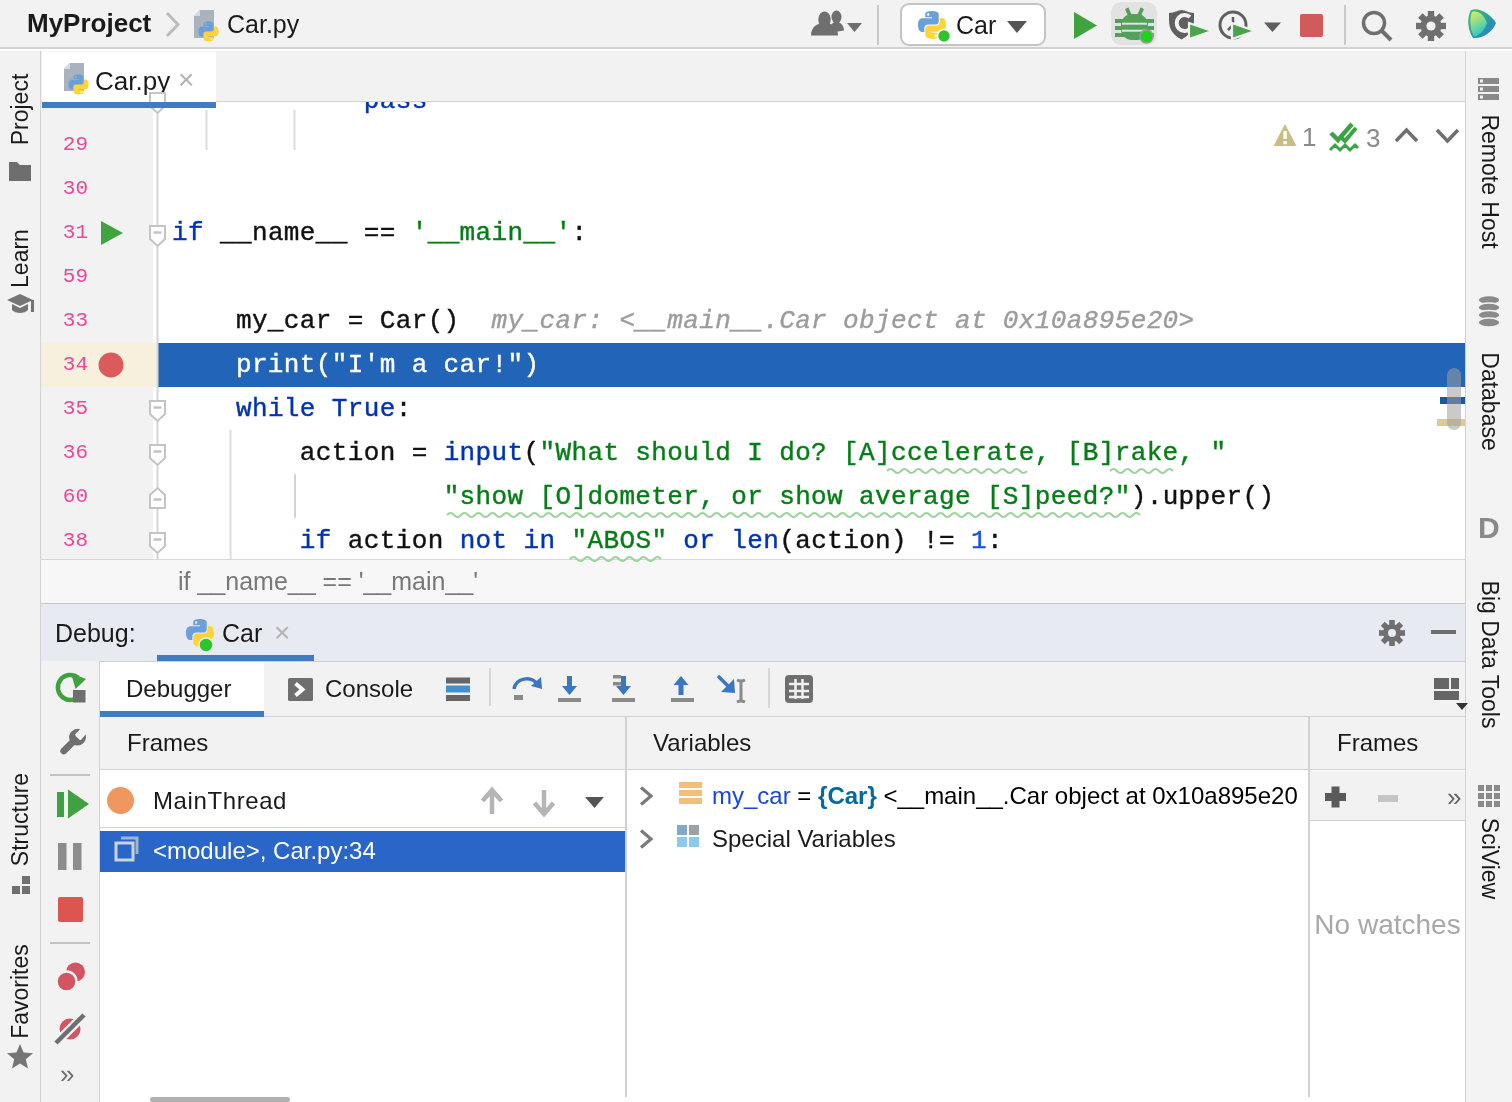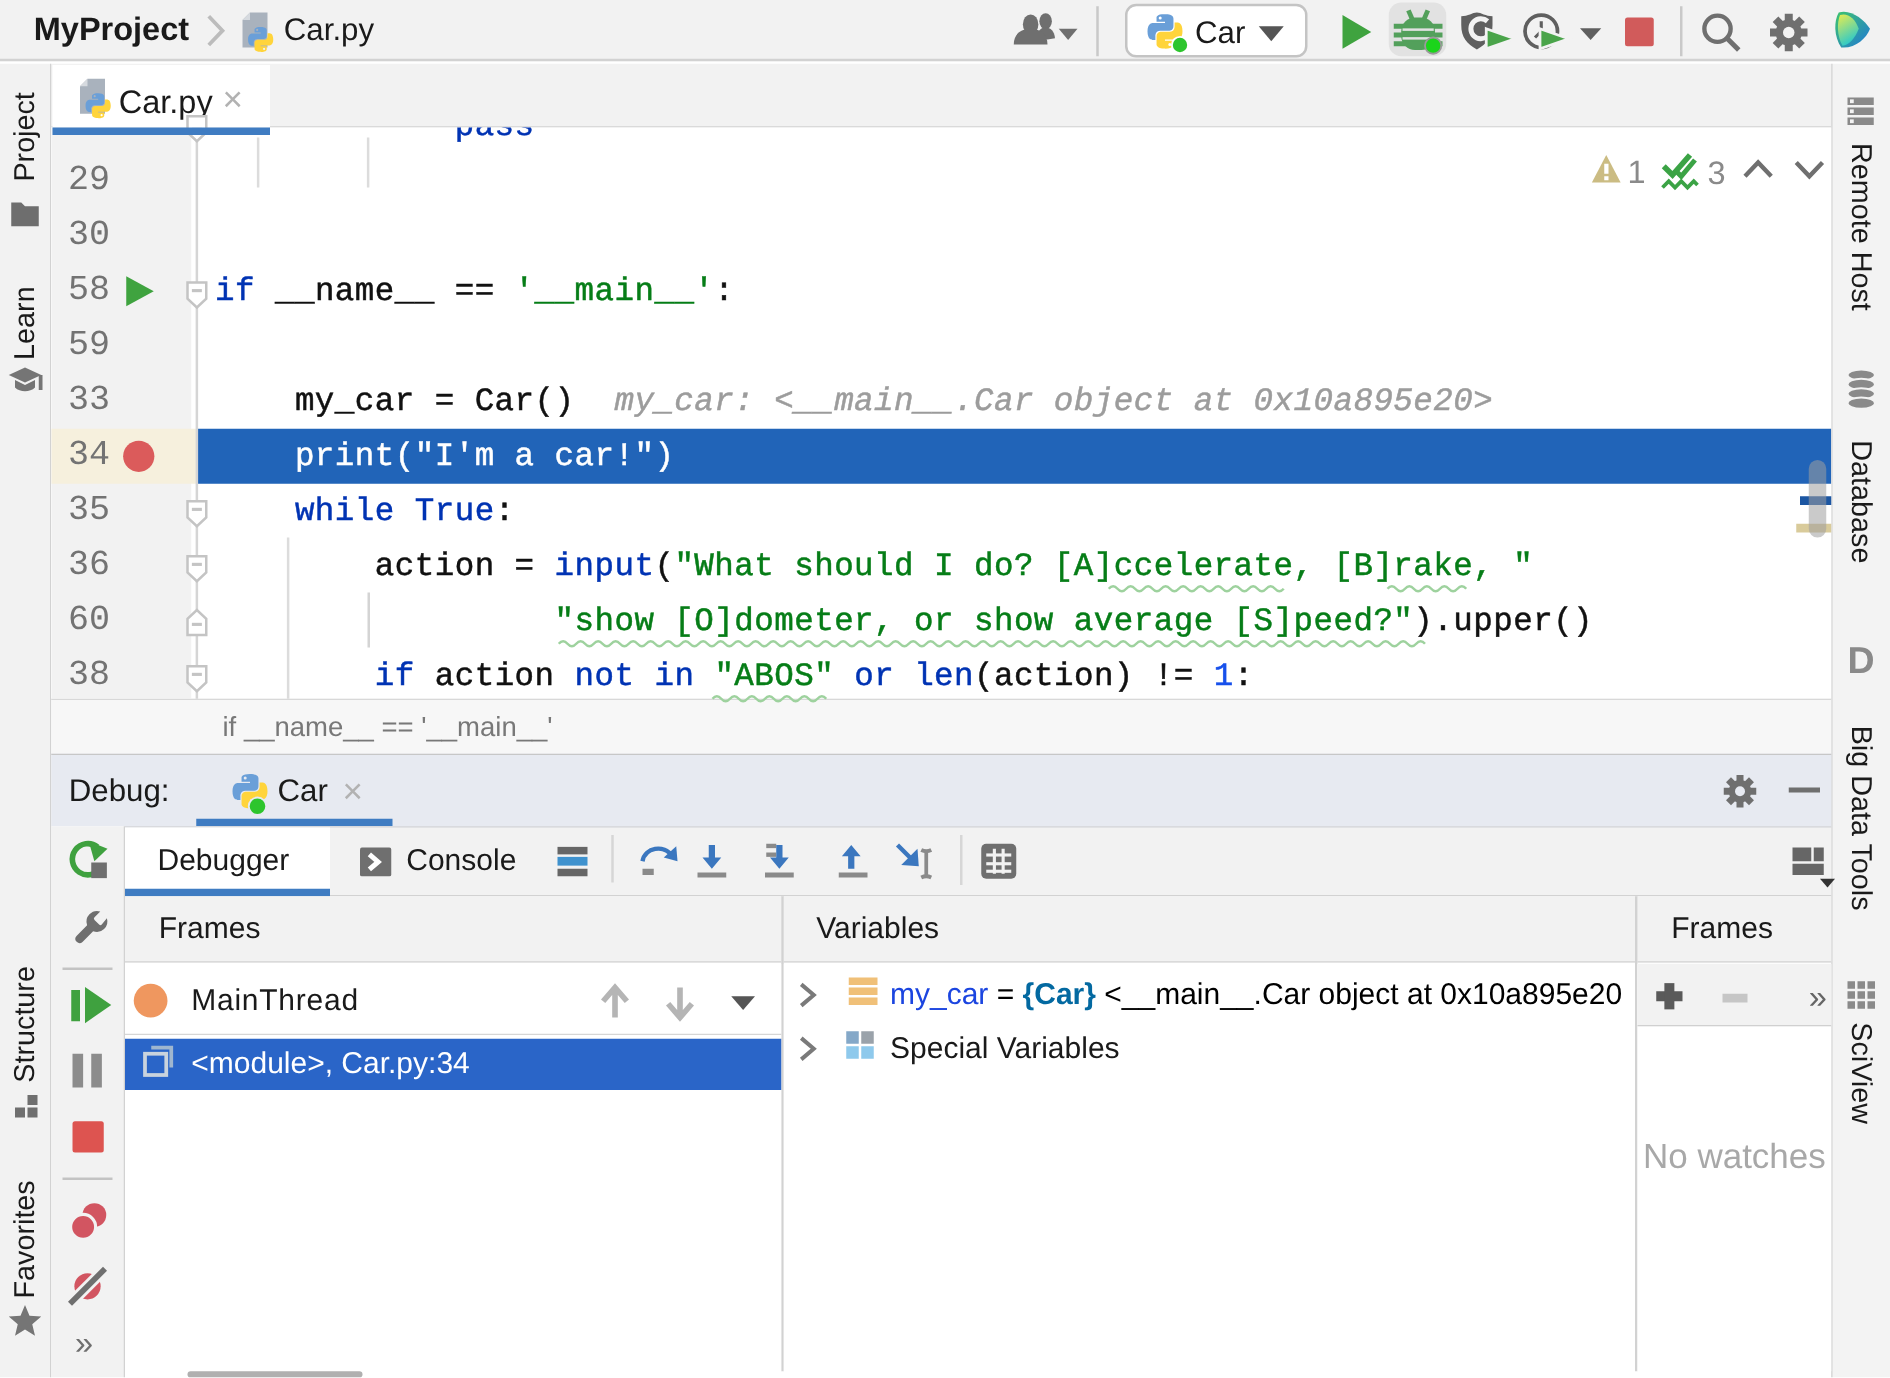--- a/index.html
+++ b/index.html
@@ -14,30 +14,30 @@
 #tabu { left:42px; top:102px; width:174px; height:6px; background:#3f7cc2; z-index:5; }
 
 #lstrip { left:0; top:51px; width:41px; height:1051px; background:#f2f2f2; border-right:1px solid #d2d2d2; }
 #rstrip { left:1465px; top:51px; width:47px; height:1051px; background:#f3f3f3; border-left:1px solid #d2d2d2; }
 .vtextL { transform:rotate(-90deg); transform-origin:center; white-space:nowrap; font-size:23px; color:#1a1a1a; }
 .vtextR { transform:rotate(90deg); transform-origin:center; white-space:nowrap; font-size:23px; color:#1a1a1a; }
 
 #editor { left:41px; top:102px; width:1424px; height:457px; background:#fff; overflow:hidden; }
 #gutter { left:0; top:0; width:112px; height:457px; background:#f2f2f2; }
 .lnum { position:absolute; width:50px; text-align:right; font-family:"Liberation Mono", monospace;
-  font-size:28px; color:#737373; line-height:44px; height:44px; left:-3px; }
+  font-size:21px; color:#ec4899; line-height:44px; height:44px; left:-3px; }
 .cline { position:absolute; left:131px; white-space:pre; font-family:"Liberation Mono", monospace;
   font-size:26px; letter-spacing:0.375px; line-height:44px; height:44px; color:#111; -webkit-text-stroke:0.4px; }
 .kw { color:#0033b3; } .str { color:#067d17; } .num { color:#1750eb; }
 .hint { color:#9c9c9c; font-style:italic; }
 #execline { left:117px; top:241px; width:1307px; height:44px; background:#2164b8; }
 #bpgutter { left:0; top:241px; width:117px; height:44px; background:#f6f0dd; }
 
 #crumb { left:41px; top:559px; width:1424px; height:44px; background:#f7f7f7; border-top:1px solid #d8d8d8;
-  font-size:22px; color:#787878; line-height:43px; }
+  font-size:25px; color:#787878; line-height:43px; }
 
 #dhead { left:41px; top:603px; width:1424px; height:58px; background:#e7eaf1; border-top:1px solid #c7c7c7; }
 #dheadu { left:157px; top:655px; width:157px; height:6px; background:#3f7cc2; }
 
 #dtool { left:100px; top:661px; width:1365px; height:56px; background:#f2f2f2; border-bottom:1px solid #d2d2d2; border-top:1px solid #cfd1d6; }
 #dtoolu { left:100px; top:711px; width:164px; height:6px; background:#3f7cc2; }
 #leftcol { left:41px; top:661px; width:59px; height:441px; background:#f2f2f2; border-right:1px solid #d2d2d2; }
 
 .phead { position:absolute; top:717px; height:53px; background:#f2f2f2; border-bottom:1px solid #d2d2d2;
   font-size:24px; color:#1a1a1a; line-height:52px; }
@@ -67,21 +67,21 @@
 
   <div id="lstrip" class="abs"></div>
   <div id="rstrip" class="abs"></div>
 
   <div id="editor" class="abs">
     <div id="gutter" class="abs"></div>
     <div id="bpgutter" class="abs"></div>
     <div id="execline" class="abs"></div>
     <div class="lnum" style="top:21px;">29</div>
     <div class="lnum" style="top:65px;">30</div>
-    <div class="lnum" style="top:109px;">58</div>
+    <div class="lnum" style="top:109px;">31</div>
     <div class="lnum" style="top:153px;">59</div>
     <div class="lnum" style="top:197px;">33</div>
     <div class="lnum" style="top:241px;">34</div>
     <div class="lnum" style="top:285px;">35</div>
     <div class="lnum" style="top:329px;">36</div>
     <div class="lnum" style="top:373px;">60</div>
     <div class="lnum" style="top:417px;">38</div>
     <div class="cline" style="top:-23px;"><span class="kw">            pass</span></div>
     <div class="cline" style="top:109px;"><span class="kw">if</span> __name__ == <span class="str">'__main__'</span>:</div>
     <div class="cline" style="top:197px;">    my_car = Car()  <span class="hint">my_car: &lt;__main__.Car object at 0x10a895e20&gt;</span></div>

